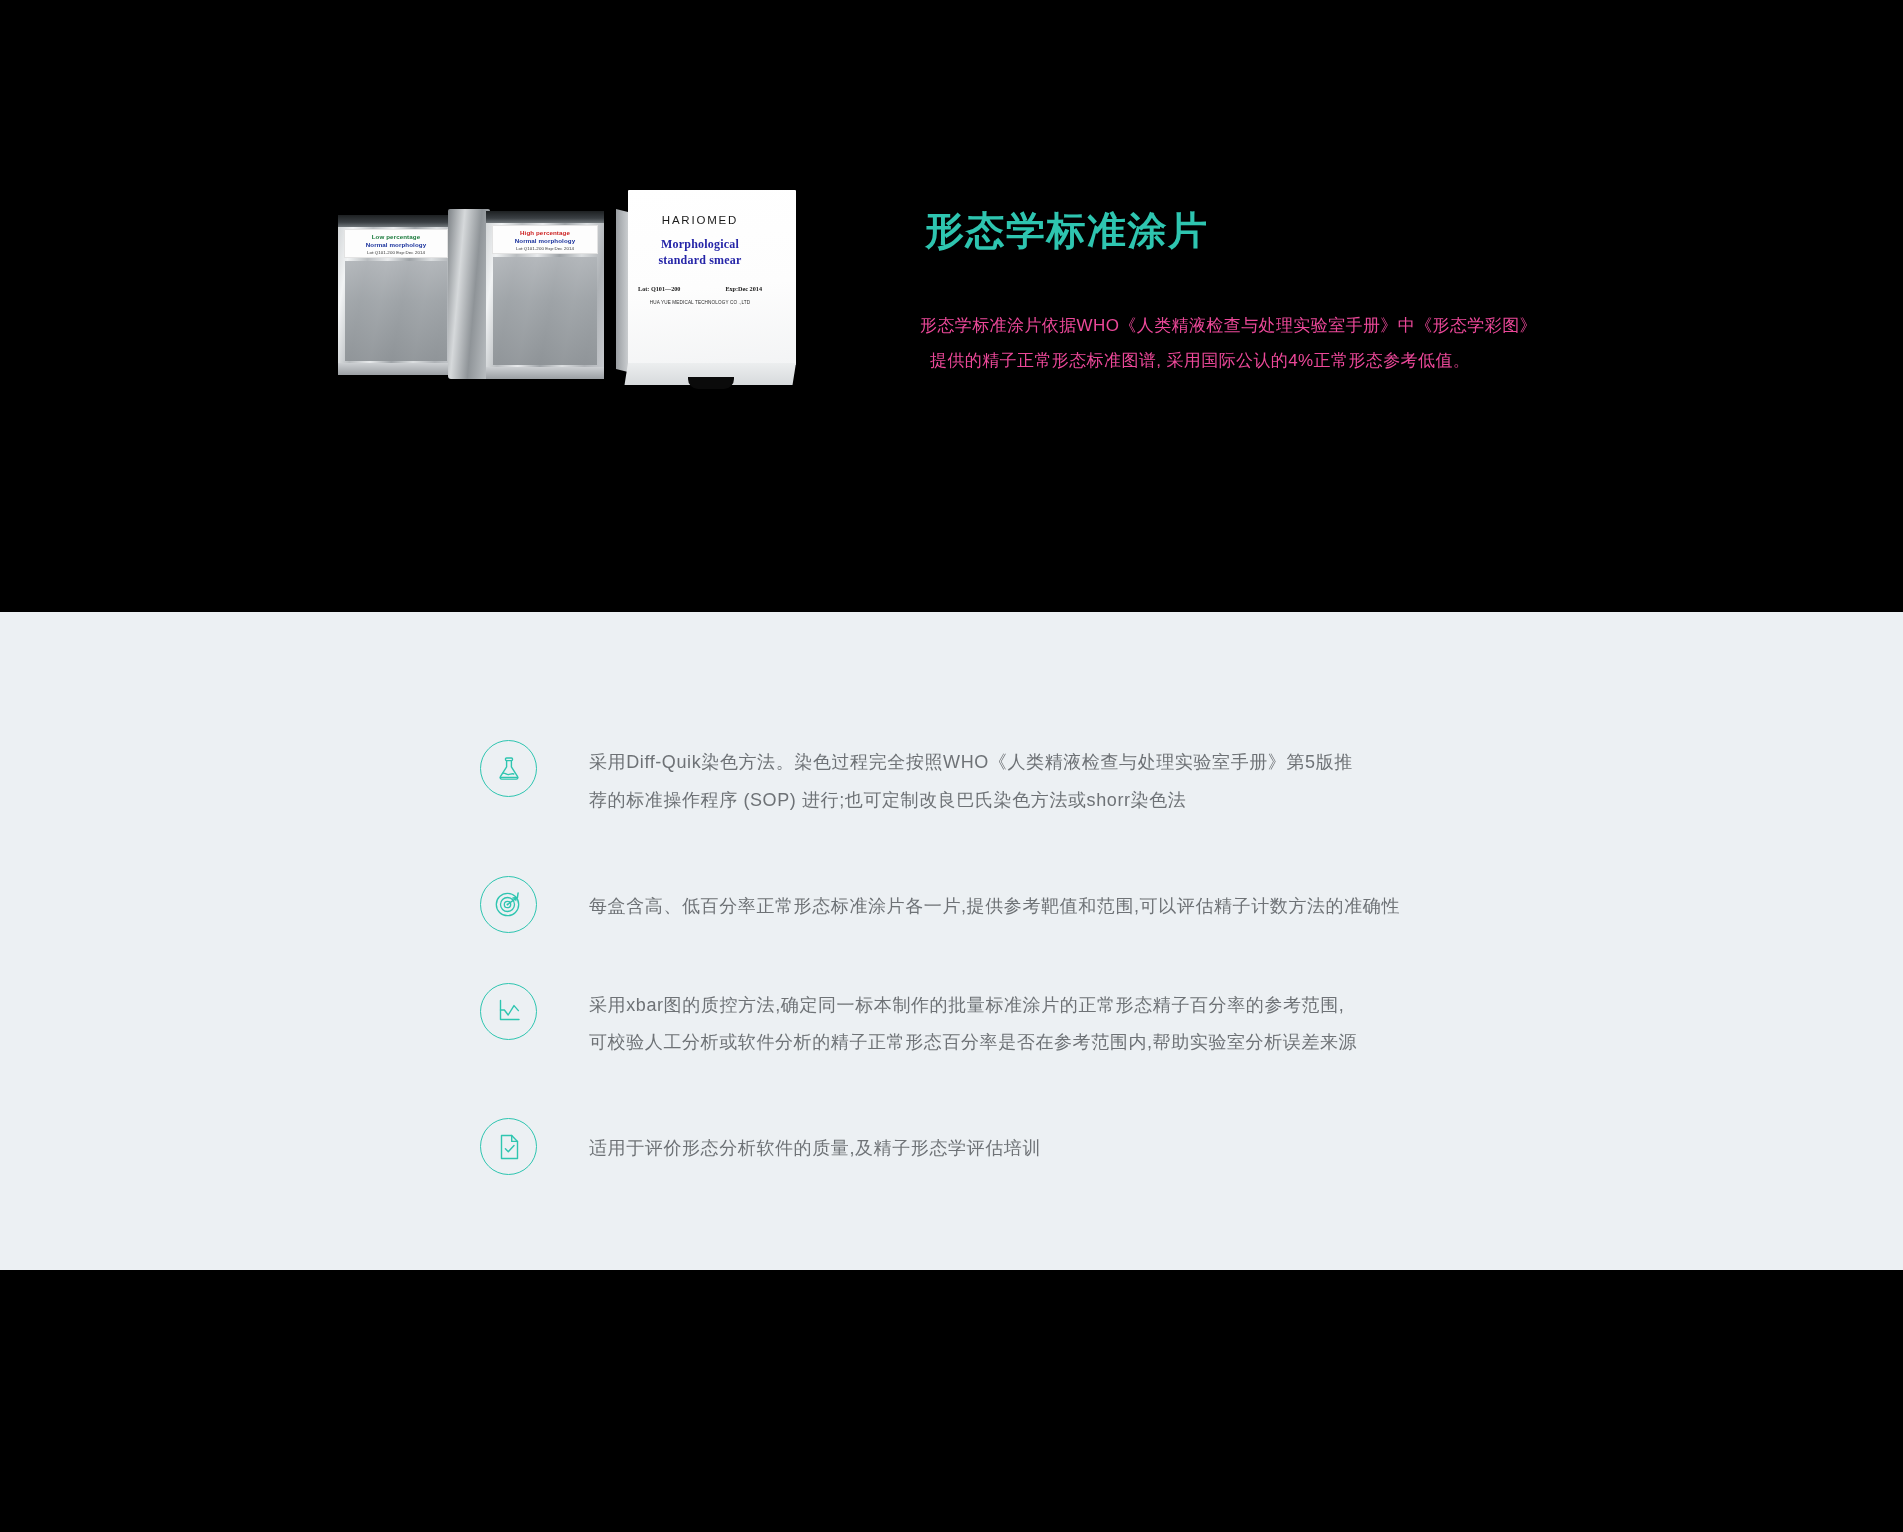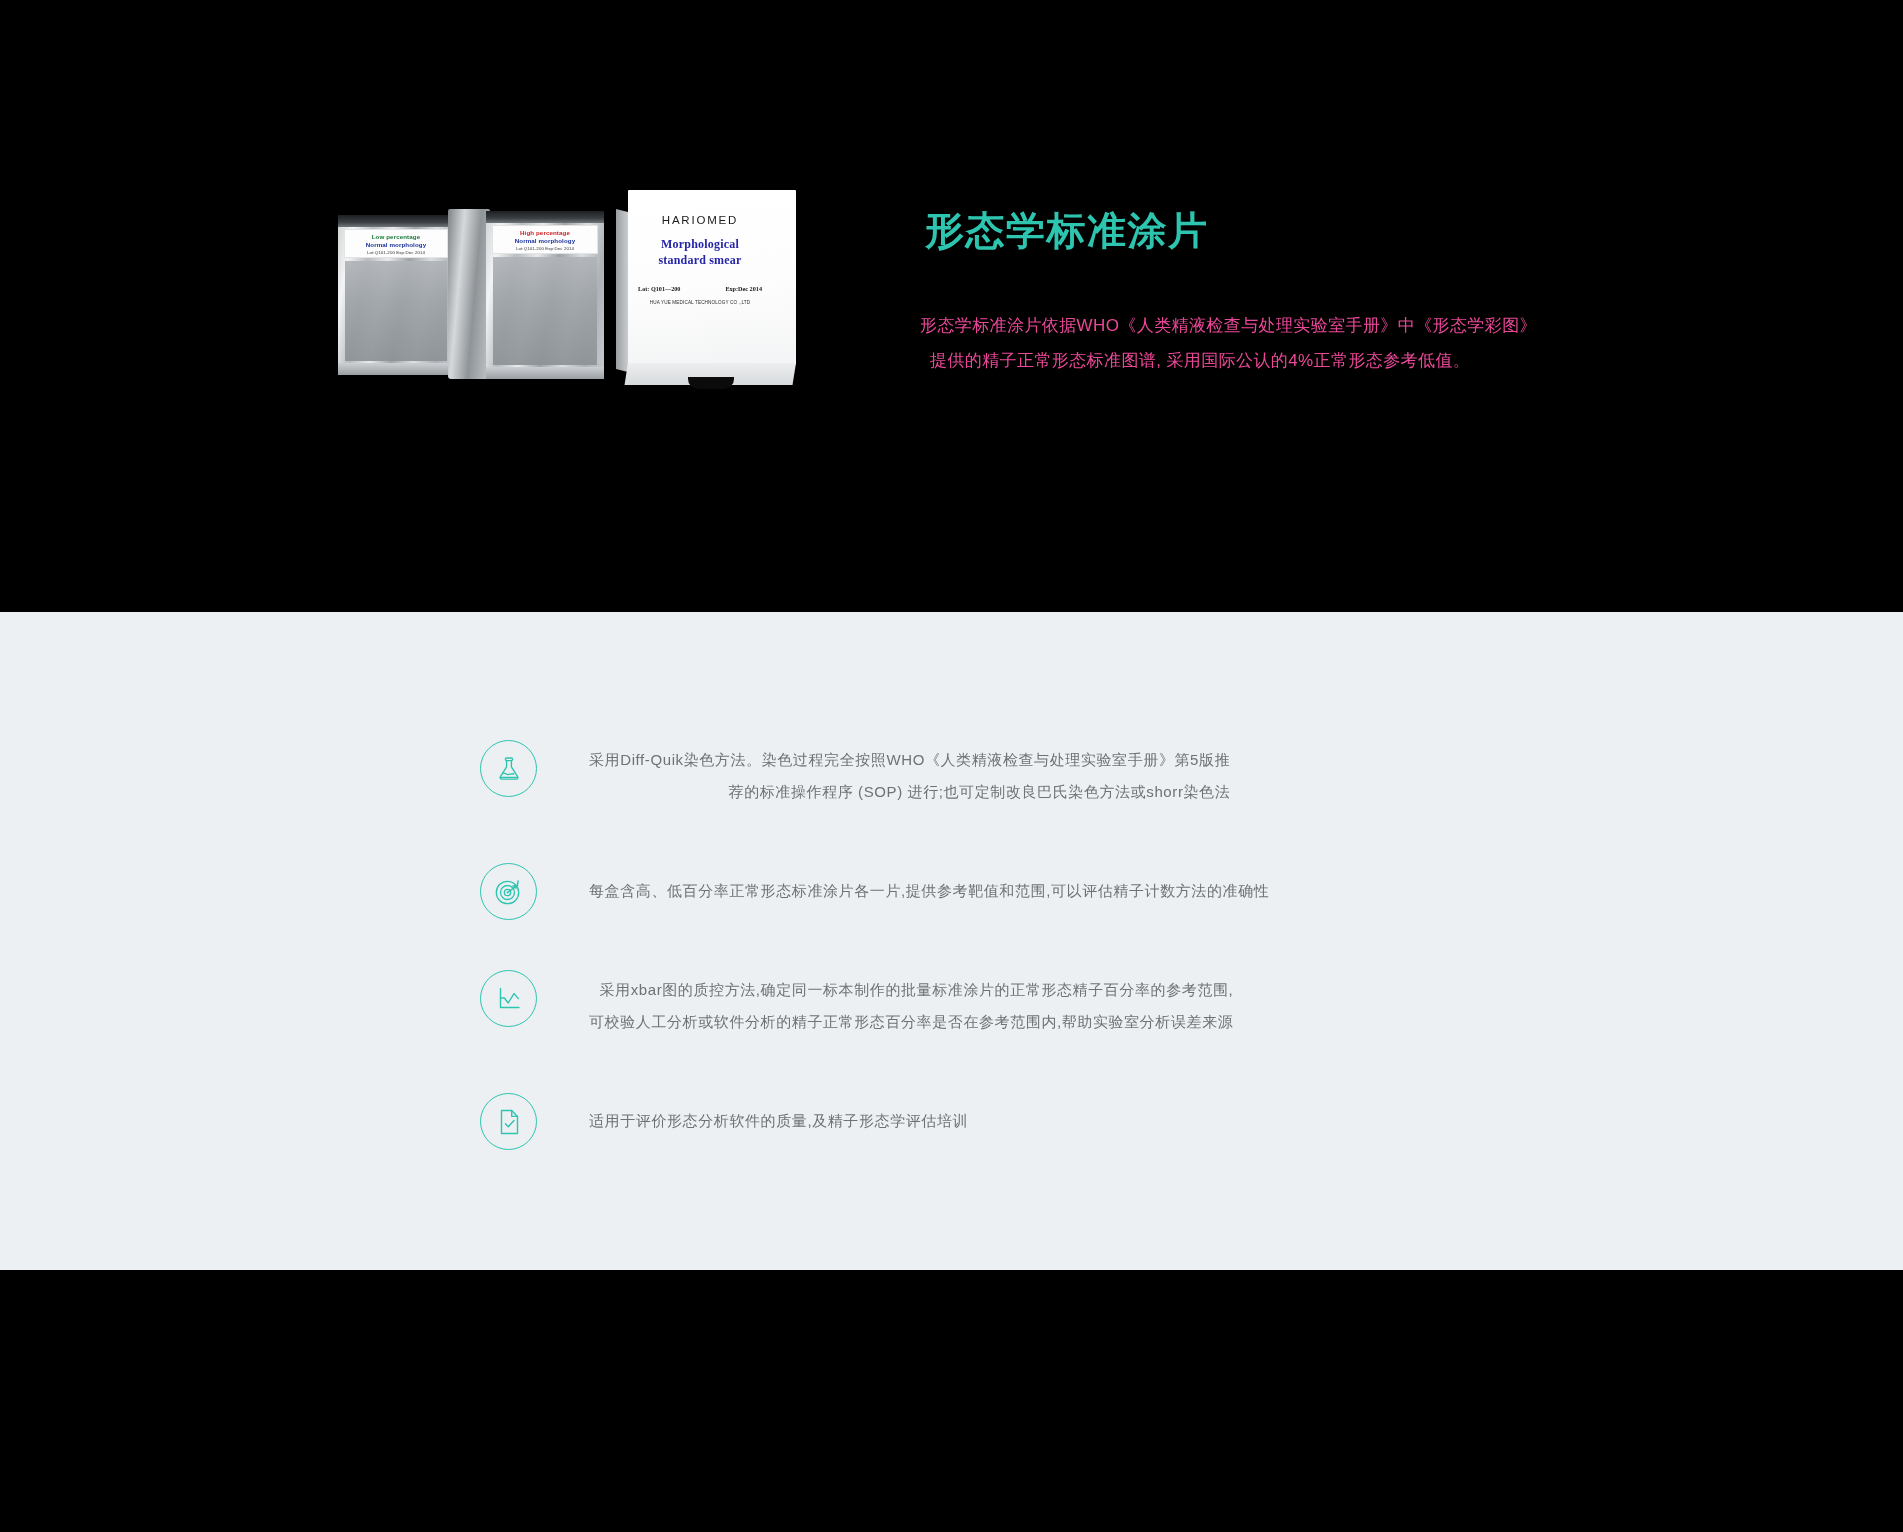--- a/index.html
+++ b/index.html
@@ -123,22 +123,22 @@
     display:flex; align-items:flex-start; margin-bottom:50px;
   }
   .feature:last-child { margin-bottom:0; }
   .f-icon {
     flex:0 0 auto; width:57px; height:57px; margin-right:52px;
     border:1.6px solid #2ec5b0; border-radius:50%;
     display:flex; align-items:center; justify-content:center;
   }
   .f-icon svg { display:block; }
   .f-text {
-    font-size:15px; color:#6e7276; line-height:2.1; letter-spacing:.6px;
-    padding-top:8px; max-width:860px;text-align:right;
+    font-size:18px; color:#6e7276; line-height:2.1; letter-spacing:.6px;
+    padding-top:8px; max-width:860px;
   }
   .feature.tall .f-text  { padding-top:4px; }
   .feature.short .f-icon { margin-top:6px; }
   .feature.short .f-text { padding-top:18px; }
 
   
   .footer {
     position:absolute; left:0; top:1270px; width:1903px; height:262px;
     background:#000;
   }

